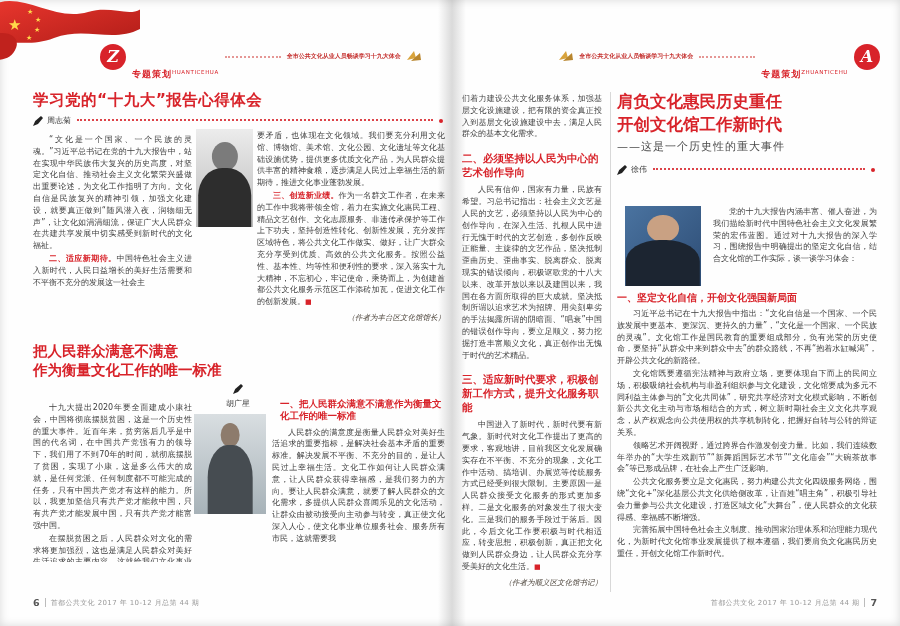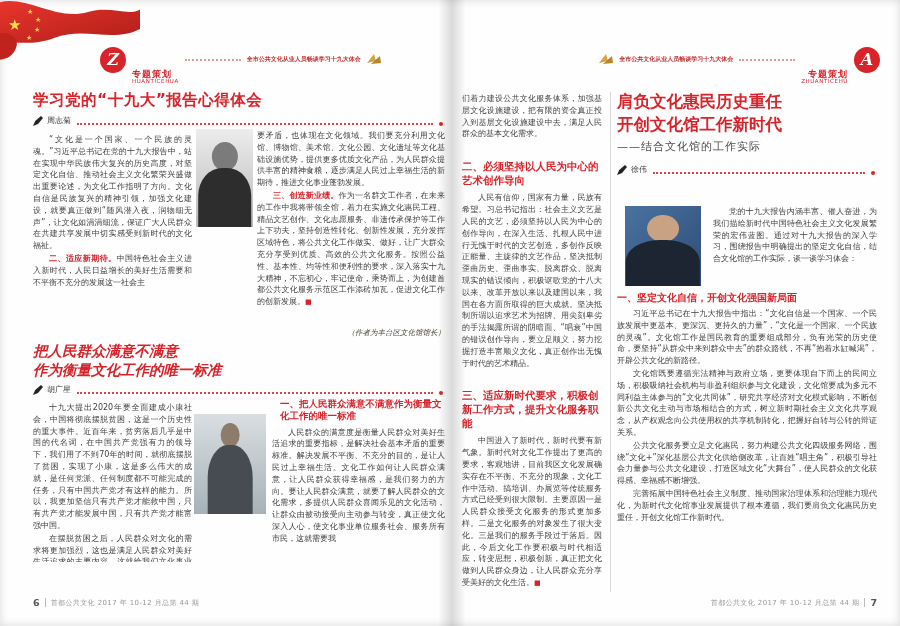--- a/index.html
+++ b/index.html
@@ -9,38 +9,38 @@
   .abs{position:absolute;}
   
   .gutter{left:438px;top:0;width:28px;height:626px;
           background:linear-gradient(90deg,rgba(0,0,0,0),rgba(90,90,90,.22) 50%,rgba(0,0,0,0));}
   .col-rule{left:610px;top:92px;width:1px;height:500px;background:#d8d8d8;}
   
   .hdr-row{display:flex;align-items:center;gap:6px;}
   .logo-circle{width:26px;height:26px;border-radius:50%;background:#d8232a;color:#fff;
                display:flex;align-items:center;justify-content:center;
                font:bold italic 16px "DejaVu Serif","Liberation Serif",serif;}
-  .sec-stack{display:flex;flex-direction:column;line-height:1.05;margin-top:36px;}
+  .sec-stack{display:flex;flex-direction:row;line-height:1.05;margin-top:36px;}
   .sec-cn{font-size:9px;font-weight:bold;color:#d8232a;letter-spacing:1px;}
   .sec-py{font-size:5.5px;color:#d8232a;letter-spacing:.6px;}
   .hdr-dots{width:56px;height:0;border-bottom:2px dotted #e59795;}
   .banner{font-size:6px;font-weight:bold;color:#c4302e;letter-spacing:0;white-space:nowrap;}
   
   .a-title{font-weight:bold;color:#d8232a;}
-  .author-row{display:flex;align-items:flex-end;gap:4px;}
+  .author-row{display:flex;align-items:center;gap:4px;}
   .author-name{font-size:8px;color:#3c3c3c;white-space:nowrap;}
   .dotline{flex:1;height:0;border-bottom:2px dotted #d8232a;margin:0 2px 1px 2px;opacity:.85;}
   .dotend{width:4px;height:4px;border-radius:50%;background:#d8232a;}
   
   .bt{font-size:8px;line-height:11.8px;color:#3e3e3e;text-align:justify;margin:0 0 1px 0;text-indent:2em;}
   .ni{text-indent:0;}
   .phead{color:#d8232a;font-weight:bold;}
-  .bighead{font-size:10.5px;font-weight:bold;color:#d8232a;line-height:1.3;margin:20px 0 5px 0;}
+  .bighead{font-size:10.5px;font-weight:bold;color:#d8232a;line-height:1.3;margin:12px 0 5px 0;}
   .subhead1{font-size:9.5px;font-weight:bold;color:#d8232a;line-height:1.3;margin:0 0 4px 8px;}
-  .attr{font-size:7.5px;color:#4d453c;text-align:right;font-style:italic;margin-top:19px;
+  .attr{font-size:7.5px;color:#4d453c;text-align:right;font-style:italic;margin-top:4px;
         font-family:"DejaVu Serif","Liberation Serif",serif;}
   .endmark{color:#d8232a;font-size:7px;}
   .colbox{overflow:hidden;}
   
   .portrait{overflow:hidden;}
   .portrait .p-head{position:absolute;left:50%;transform:translateX(-50%);border-radius:50%;}
   .portrait .p-torso{position:absolute;left:50%;transform:translateX(-50%);border-radius:45% 45% 0 0;}
   .photo1{background:linear-gradient(180deg,#ececec,#b9b9b9);}
   .photo1 .p-head{top:13%;width:46%;height:30%;background:#7b7b7b;}
   .photo1 .p-torso{top:40%;width:94%;height:62%;background:#2d2d2d;}
@@ -133,26 +133,26 @@
     <div class="p-head"></div>
       <div class="p-torso"></div>
   </div>
 
   <div class="abs colbox" style="left:257px;top:130px;width:188px;height:212px;">
     <p class="bt ni"><span>要矛盾，也体现在文化领域。我们要充分利用文化馆、博物馆、美术馆、文化公园、文化遗址等文化基础设施优势，提供更多优质文化产品，为人民群众提供丰富的精神食粮，逐步满足人民过上幸福生活的新期待，推进文化事业蓬勃发展。</span></p>
     <p class="bt"><b class="phead">三、创造新业绩。</b><span>作为一名群文工作者，在未来的工作中我将带领全馆，着力在实施文化惠民工程、精品文艺创作、文化志愿服务、非遗传承保护等工作上下功夫，坚持创造性转化、创新性发展，充分发挥区域特色，将公共文化工作做实、做好，让广大群众充分享受到优质、高效的公共文化服务。按照公益性、基本性、均等性和便利性的要求，深入落实十九大精神，不忘初心，牢记使命，乘势而上，为创建首都公共文化服务示范区工作添砖加瓦，促进文化工作的创新发展。</span><span class="endmark">■</span></p>
     <div class="attr">（作者为丰台区文化馆馆长）</div>
   </div>
 
-  <div class="abs a-title title-lines" style="left:33px;top:342px;font-size:14.5px;line-height:19px;font-style:italic;">
+  <div class="abs a-title title-lines" style="left:33px;top:342px;font-size:14.5px;line-height:19px;">
     <div>把人民群众满意不满意</div>
     <div>作为衡量文化工作的唯一标准</div>
   </div>
 
-  <div class="abs author-row" style="left:33px;top:384px;width:410px;">
+  <div class="abs author-row" style="left:33px;top:384px;width:410px;flex-direction:column;">
     <svg width="10" height="10" viewBox="0 0 10 10">
       <path d="M0,10 L2.2,5 L8,0 L10,2 L5,8 Z" fill="#222"></path>
     </svg>
     <span class="author-name">胡广星</span>
     <span class="dotline"></span>
     <span class="dotend"></span>
   </div>
 
   <div class="abs colbox" style="left:33px;top:402px;width:159px;height:160px;">
     <p class="bt"><span>十九大提出2020年要全面建成小康社会，中国将彻底摆脱贫困，这是一个历史性的重大事件。近百年来，贫穷落后几乎是中国的代名词，在中国共产党强有力的领导下，我们用了不到70年的时间，就彻底摆脱了贫困，实现了小康，这是多么伟大的成就，是任何党派、任何制度都不可能完成的任务，只有中国共产党才有这样的能力。所以，我更加坚信只有共产党才能救中国，只有共产党才能发展中国，只有共产党才能富强中国。</span></p>
@@ -176,21 +176,21 @@
     <div class="bighead">三、适应新时代要求，积极创新工作方式，提升文化服务职能</div>
     <p class="bt"><span>中国进入了新时代，新时代要有新气象。新时代对文化工作提出了更高的要求，客观地讲，目前我区文化发展确实存在不平衡、不充分的现象，文化工作中活动、搞培训、办展览等传统服务方式已经受到很大限制。主要原因一是人民群众接受文化服务的形式更加多样。二是文化服务的对象发生了很大变化。三是我们的服务手段过于落后。因此，今后文化工作要积极与时代相适应，转变思想，积极创新，真正把文化做到人民群众身边，让人民群众充分享受美好的文化生活。</span><span class="endmark">■</span></p>
     <div class="attr">（作者为顺义区文化馆书记）</div>
   </div>
 
   <div class="abs a-title title-lines" style="left:617px;top:90px;font-size:16.5px;line-height:23px;">
     <div>肩负文化惠民历史重任</div>
     <div>开创文化馆工作新时代</div>
   </div>
 
-  <div class="abs" style="left:617px;top:139px;font-size:11px;color:#4a4a4a;letter-spacing:1px;">——结合文化馆的工作实际</div>
+  <div class="abs" style="left:617px;top:139px;font-size:11px;color:#4a4a4a;letter-spacing:1px;">——这是一个历史性的重大事件</div>
 
   <div class="abs author-row" style="left:617px;top:164px;width:258px;">
     <svg width="10" height="10" viewBox="0 0 10 10">
       <path d="M0,10 L2.2,5 L8,0 L10,2 L5,8 Z" fill="#222"></path>
     </svg>
     <span class="author-name">徐伟</span>
     <span class="dotline"></span>
     <span class="dotend"></span>
   </div>
 
@@ -201,20 +201,21 @@
 
   <div class="abs colbox" style="left:713px;top:206px;width:164px;height:80px;">
     <p class="bt"><span>党的十九大报告内涵丰富、催人奋进，为我们描绘新时代中国特色社会主义文化发展繁荣的宏伟蓝图。通过对十九大报告的深入学习，围绕报告中明确提出的坚定文化自信，结合文化馆的工作实际，谈一谈学习体会：</span></p>
   </div>
 
   <div class="abs" style="left:617px;top:291px;font-size:10px;font-weight:bold;color:#d8232a;">一、坚定文化自信，开创文化强国新局面</div>
 
   <div class="abs colbox" style="left:617px;top:308px;width:260px;height:286px;">
     <p class="bt"><span>习近平总书记在十九大报告中指出：“文化自信是一个国家、一个民族发展中更基本、更深沉、更持久的力量”，“文化是一个国家、一个民族的灵魂”。文化馆工作是国民教育的重要组成部分，负有光荣的历史使命，要坚持“从群众中来到群众中去”的群众路线，不再“抱着水缸喊渴”，开辟公共文化的新路径。</span></p>
     <p class="bt"><span>文化馆既要遵循宪法精神与政府立场，更要体现自下而上的民间立场，积极吸纳社会机构与非盈利组织参与文化建设，文化馆要成为多元不同利益主体参与的“文化共同体”，研究共享经济对文化模式影响，不断创新公共文化主动与市场相结合的方式，树立新时期社会主义文化共享观念，从产权观念向公共使用权的共享机制转化，把握好自转与公转的辩证关系。</span></p>
+    <p class="bt"><span>领略艺术开阔视野，通过跨界合作激发创变力量。比如，我们连续数年举办的“大学生戏剧节”“新舞蹈国际艺术节”“文化庙会”“大碗茶故事会”等已形成品牌，在社会上产生广泛影响。</span></p>
     <p class="bt"><span>公共文化服务要立足文化惠民，努力构建公共文化四级服务网络，围绕“文化+”深化基层公共文化供给侧改革，让百姓“唱主角”，积极引导社会力量参与公共文化建设，打造区域文化“大舞台”，使人民群众的文化获得感、幸福感不断增强。</span></p>
     <p class="bt"><span>完善拓展中国特色社会主义制度、推动国家治理体系和治理能力现代化，为新时代文化馆事业发展提供了根本遵循，我们要肩负文化惠民历史重任，开创文化馆工作新时代。</span></p>
   </div>
 
   <div class="abs foot" style="left:33px;top:597px;">
     <span class="pg">6</span>
     <span class="fsep"></span>
     <span class="jt">首都公共文化 2017 年 10-12 月总第 44 期</span>
   </div>
   <div class="abs foot" style="left:617px;top:597px;width:260px;justify-content:flex-end;">

